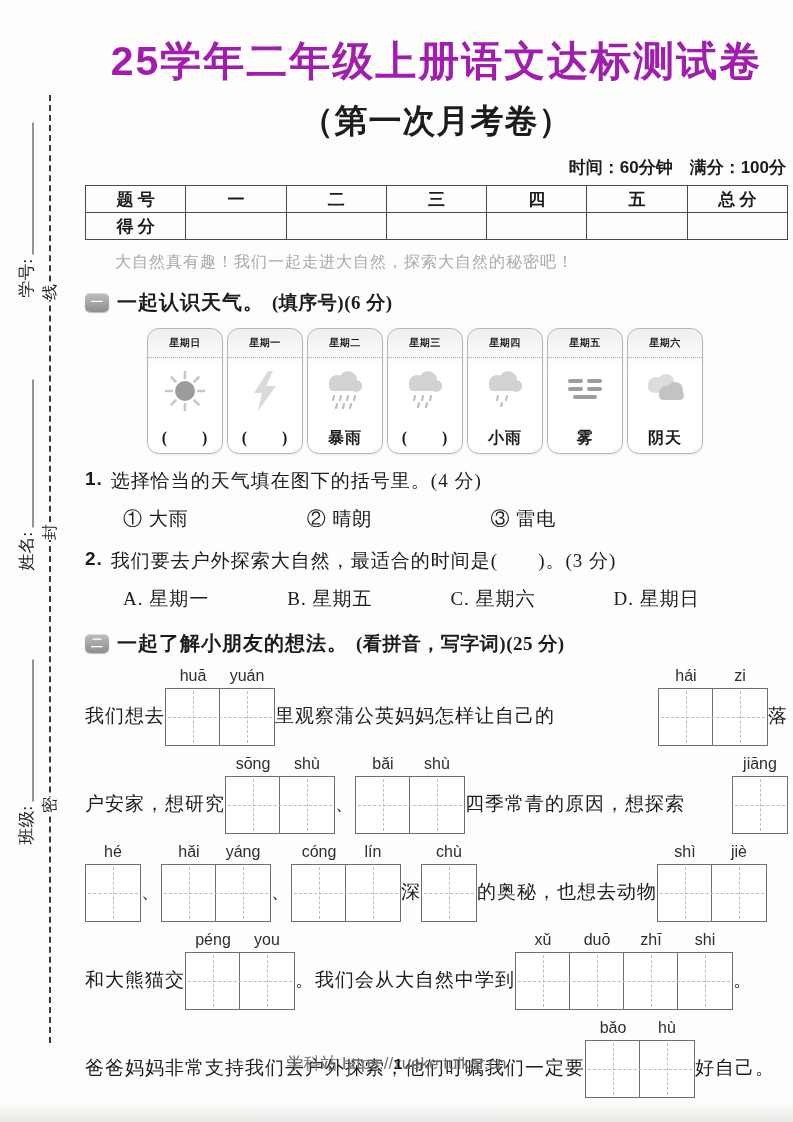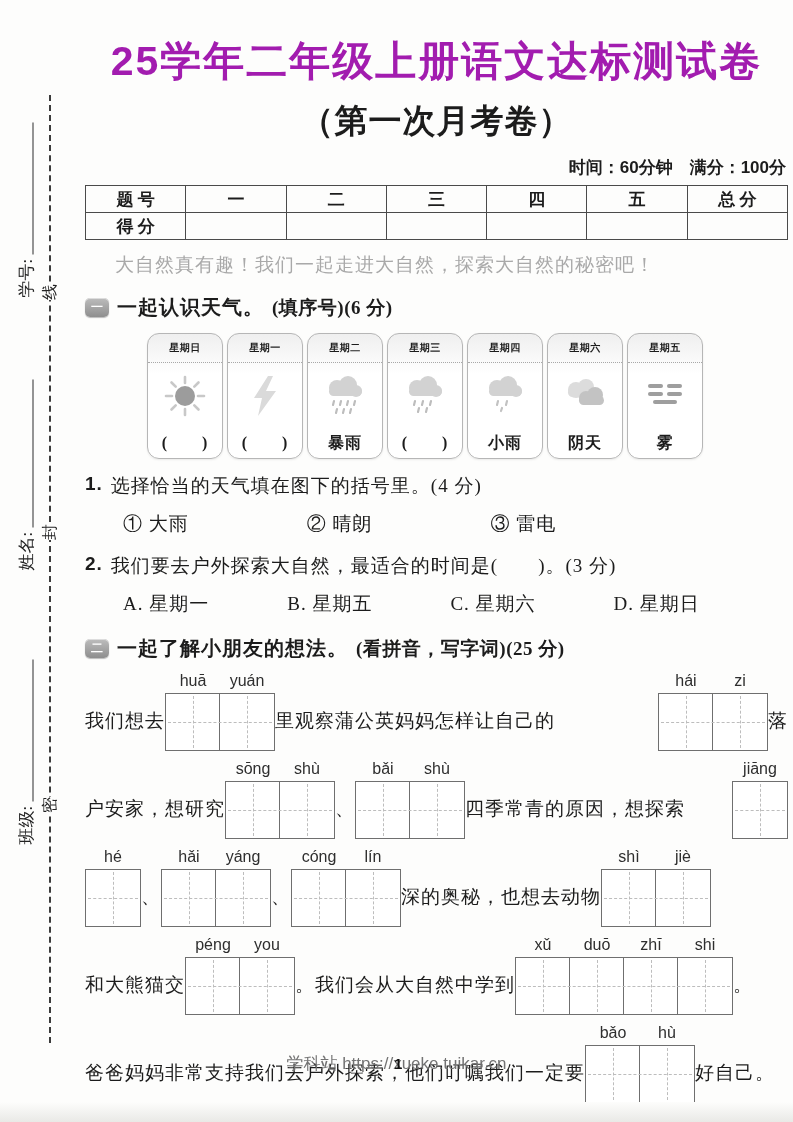--- a/index.html
+++ b/index.html
@@ -22,21 +22,21 @@
   .title { margin-top:34px; text-align:center; font-family:"Liberation Sans","DejaVu Sans",sans-serif;
     font-weight:900; font-size:41px; letter-spacing:2px; color:#a21caf; }
   .subtitle { margin-top:10px; text-align:center; font-weight:700; font-size:33px; letter-spacing:1px; }
   .info-line { margin-top:12px; text-align:right; font-weight:700; font-size:17px;
     font-family:"Liberation Sans","DejaVu Sans",sans-serif; padding-right:2px; }
   
   .score-table { width:100%; margin-top:6px; border-collapse:collapse; table-layout:fixed; }
   .score-table td { border:1.5px solid #4a4a4a; height:27px; text-align:center;
     font-weight:700; font-size:17px; }
   
-  .banner { margin-top:12px; padding-left:30px; font-size:19px; letter-spacing:1px; color:#a9a9a9;
+  .banner { margin-top:12px; padding-left:30px; font-size:16px; letter-spacing:1px; color:#a9a9a9;
     font-family:"Liberation Sans","DejaVu Sans",sans-serif; }
   
   .sec-header { margin-top:16px; display:flex; align-items:center; gap:8px; }
   .sec-badge { flex:0 0 auto; width:24px; height:19px; border-radius:5px;
     background:linear-gradient(#bdbdbd,#8e8e8e); color:#fff;
     display:flex; align-items:center; justify-content:center;
     font-size:12px; font-weight:bold; box-shadow:inset 0 1px 0 #ddd, 0 1px 1px #bbb; }
   .sec-title { font-family:Liberation Sans, sans-serif; font-weight:900;
     font-size:20px; letter-spacing:1px; }
   .sec-note { font-size:19px; font-weight:600; letter-spacing:0.5px; }
@@ -224,52 +224,52 @@
             <g stroke="#c2c2c2" stroke-width="2.2" stroke-linecap="round">
               <line x1="16" y1="28" x2="15" y2="32"></line>
                 <line x1="25" y1="28" x2="24" y2="32"></line>
               <line x1="20" y1="35" x2="19" y2="38"></line>
             </g>
           </svg>
         </div>
         <div class="w-label">小雨</div>
       </div>
       <div class="w-card">
-        <div class="w-day">星期六</div>
-        <div class="w-icon">
-          <svg width="46" height="40" viewBox="0 0 46 40">
-            <g fill="#dcdcdc">
-              <circle cx="14" cy="14" r="8"></circle>
-                <circle cx="24" cy="11" r="8"></circle>
-              <rect x="6" y="12" width="27" height="9" rx="4.5"></rect>
-            </g>
-            <g fill="#c3c3c3">
-              <circle cx="24" cy="22" r="7"></circle>
-                <circle cx="33" cy="19" r="8"></circle>
-              <rect x="17" y="20" width="25" height="9" rx="4.5"></rect>
-            </g>
-          </svg>
-        </div>
-        <div class="w-label">阴天</div>
-      </div>
-      <div class="w-card">
         <div class="w-day">星期五</div>
         <div class="w-icon">
           <svg width="44" height="36" viewBox="0 0 44 36">
             <g fill="#9e9e9e">
               <rect x="5" y="6" width="15" height="4" rx="2"></rect>
                 <rect x="24" y="6" width="15" height="4" rx="2"></rect>
               <rect x="5" y="14" width="15" height="4" rx="2"></rect>
                 <rect x="24" y="14" width="15" height="4" rx="2"></rect>
               <rect x="10" y="22" width="24" height="4" rx="2"></rect>
             </g>
           </svg>
         </div>
         <div class="w-label">雾</div>
       </div>
+      <div class="w-card">
+        <div class="w-day">星期六</div>
+        <div class="w-icon">
+          <svg width="46" height="40" viewBox="0 0 46 40">
+            <g fill="#dcdcdc">
+              <circle cx="14" cy="14" r="8"></circle>
+                <circle cx="24" cy="11" r="8"></circle>
+              <rect x="6" y="12" width="27" height="9" rx="4.5"></rect>
+            </g>
+            <g fill="#c3c3c3">
+              <circle cx="24" cy="22" r="7"></circle>
+                <circle cx="33" cy="19" r="8"></circle>
+              <rect x="17" y="20" width="25" height="9" rx="4.5"></rect>
+            </g>
+          </svg>
+        </div>
+        <div class="w-label">阴天</div>
+      </div>
     </div>
 
     <div class="q-row">
       <span class="q-num">1.</span>
       <span>选择恰当的天气填在图下的括号里。(4 分)</span>
     </div>
     <div class="q-options circ">
       <span>① 大雨</span>
       <span>② 晴朗</span>
       <span>③ 雷电</span>
@@ -379,20 +379,28 @@
           <span class="pinyin-row">
             <span class="py">cóng</span>
             <span class="py">lín</span>
           </span>
           <span class="hz-grid">
               <span class="hz-cell"></span>
               <span class="hz-cell"></span>
             </span>
         </span>
         <span class="fill-text">深</span>
+        <span class="pz">
+          <span class="pinyin-row">
+            <span class="py">chù</span>
+          </span>
+          <span class="hz-grid">
+              <span class="hz-cell"></span>
+            </span>
+        </span>
         <span class="fill-text">的奥秘，也想去动物</span>
         <span class="pz">
           <span class="pinyin-row">
             <span class="py">shì</span>
             <span class="py">jiè</span>
           </span>
           <span class="hz-grid">
               <span class="hz-cell"></span>
               <span class="hz-cell"></span>
             </span>

